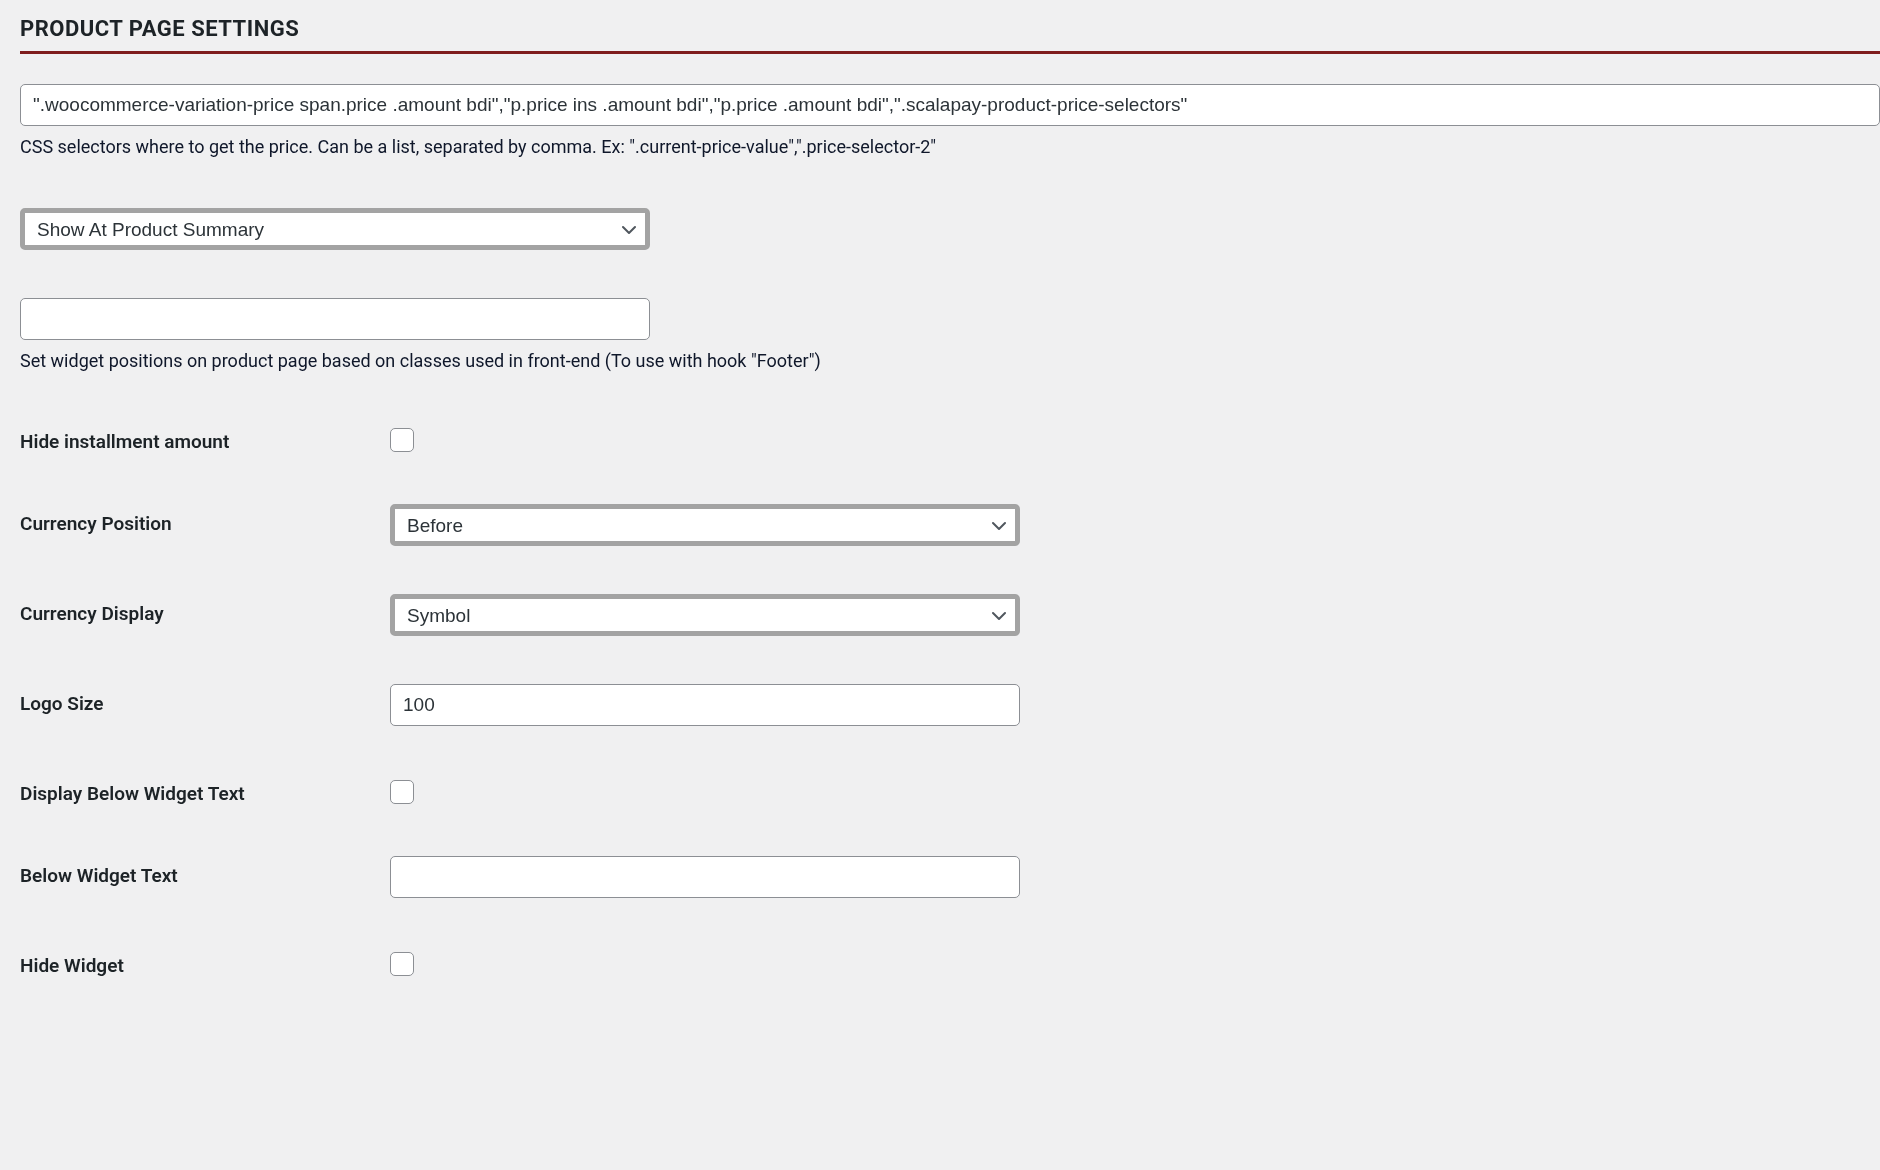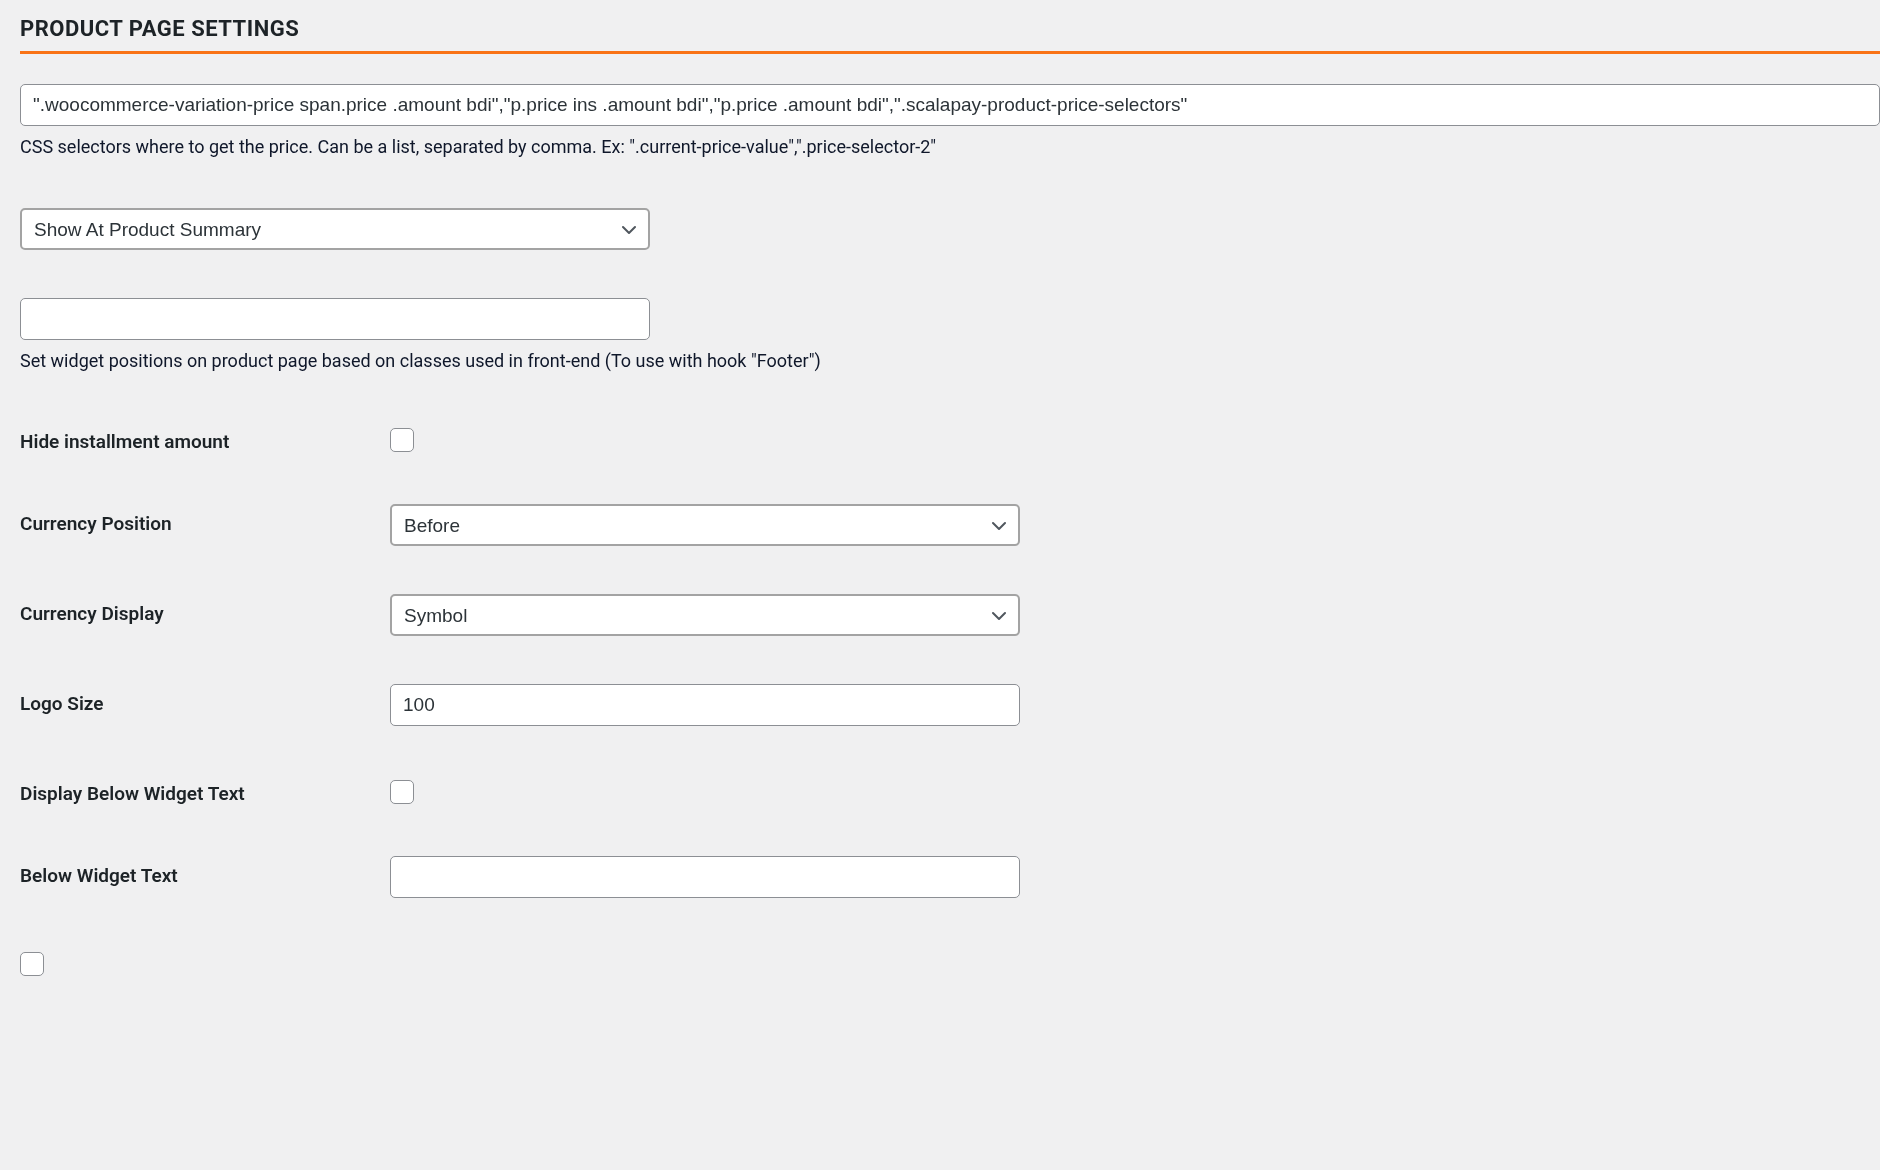--- a/index.html
+++ b/index.html
@@ -8,21 +8,21 @@
     font-family: -apple-system, BlinkMacSystemFont, "Segoe UI", Roboto, sans-serif;
     color: #1d2327;
     padding: 16px 0 40px 20px;
   }
   .section-title {
     font-size: 22px;
     font-weight: 700;
     letter-spacing: 0.5px;
     text-transform: uppercase;
     padding-bottom: 10px;
-    border-bottom: 3px solid #f97316;
+    border-bottom: 3px solid #7f1d1d;
     margin-bottom: 30px;
   }
   .form-row {
     display: flex;
     align-items: flex-start;
     margin-bottom: 48px;
   }
   .form-row.tight { margin-bottom: 30px; }
   .form-label {
     width: 370px;
@@ -50,21 +50,21 @@
   }
   .input-full { width: 100%; }
   .input-med { width: 630px; }
   .select-wrap {
     position: relative;
     width: 630px;
   }
   .select-wrap select {
     width: 100%;
     height: 42px;
-    border: 2px solid #a3a3a3;
+    border: 5px solid #a3a3a3;
     border-radius: 5px;
     background: #fff;
     padding: 0 40px 0 12px;
     font-size: 19px;
     color: #2c3338;
     appearance: none;
     -webkit-appearance: none;
     outline: none;
   }
   .select-wrap .chev {
@@ -176,16 +176,17 @@
 </div>
 
 <div class="form-row">
   <div class="form-label">Below Widget Text</div>
   <div class="form-field">
     <input type="text" class="input-med" value="" style="">
   </div>
 </div>
 
 <div class="form-row tight">
+  <div class="form-label">Hide Widget</div>
   <div class="form-field">
     <input type="checkbox" style="">
   </div>
 </div>
 
 </body></html>

